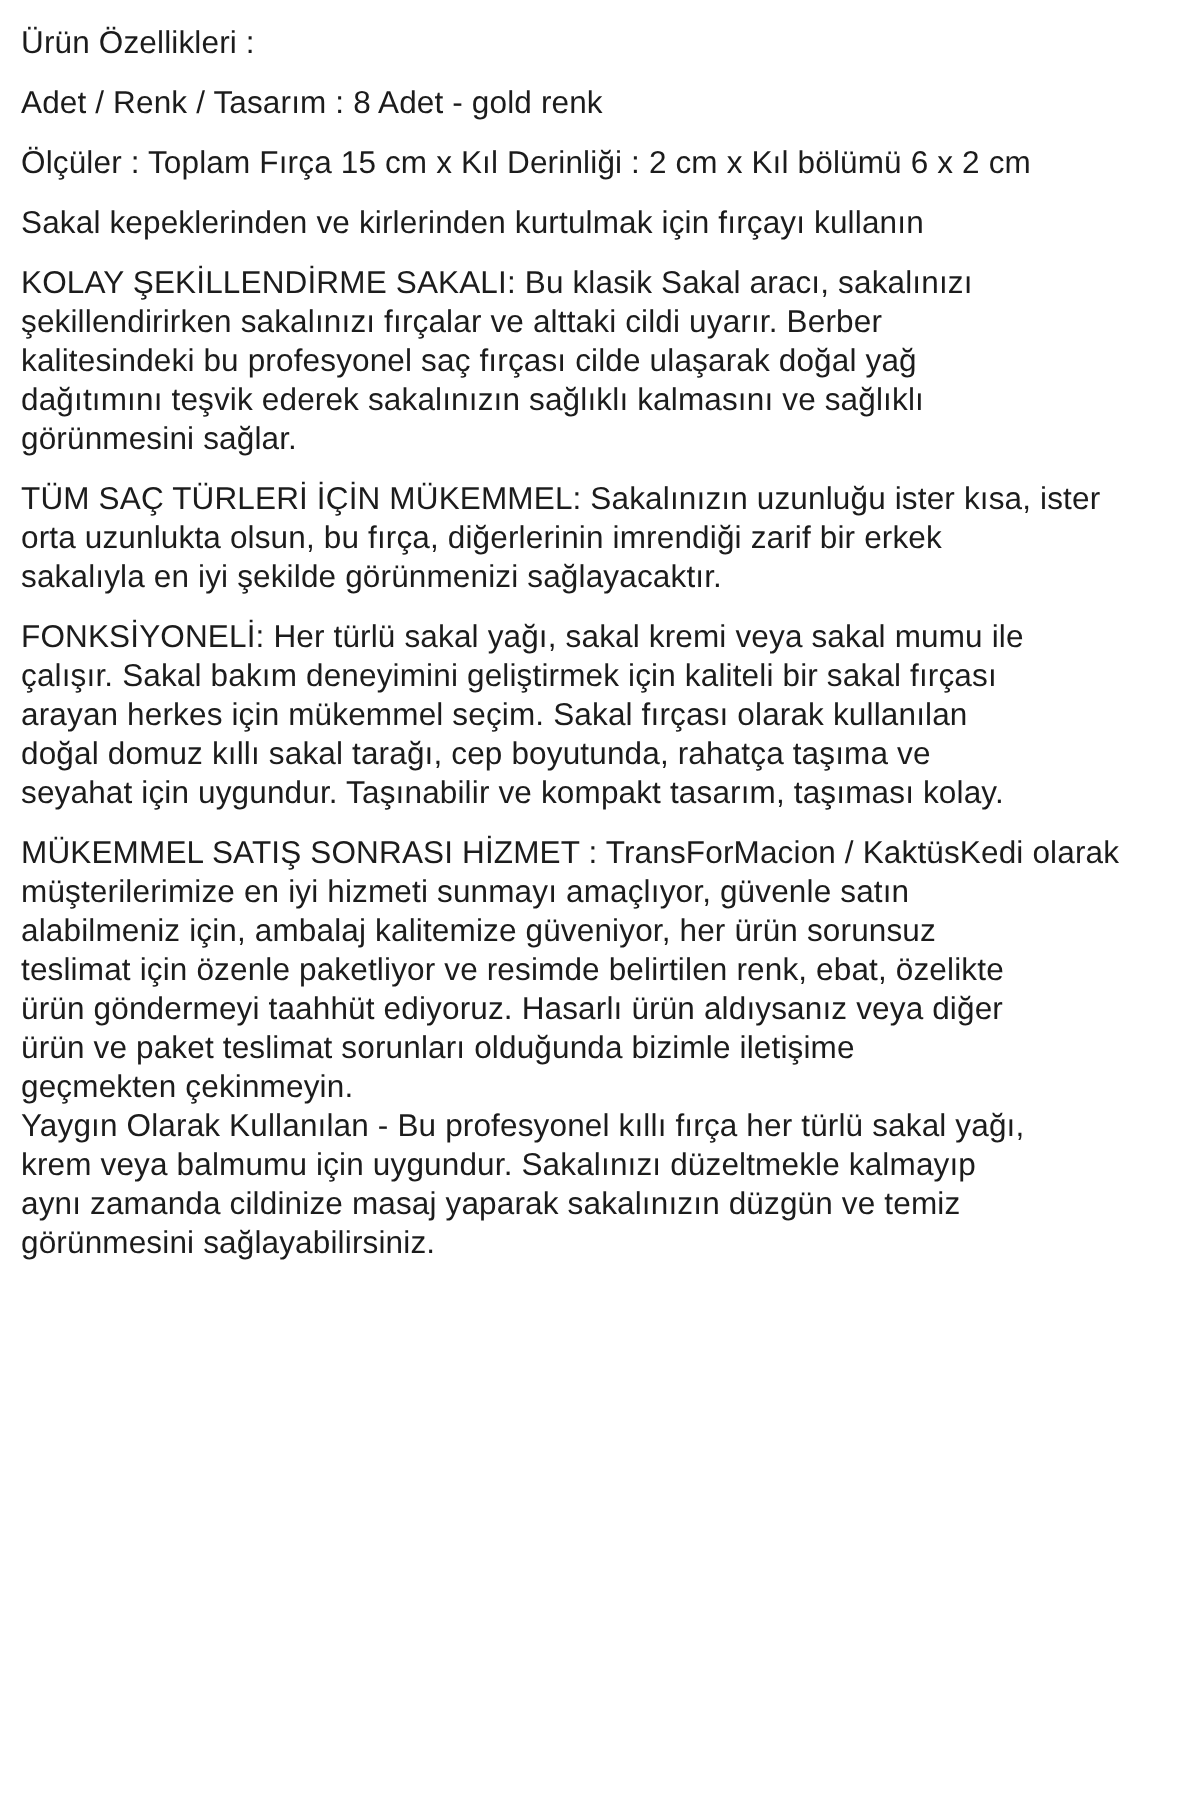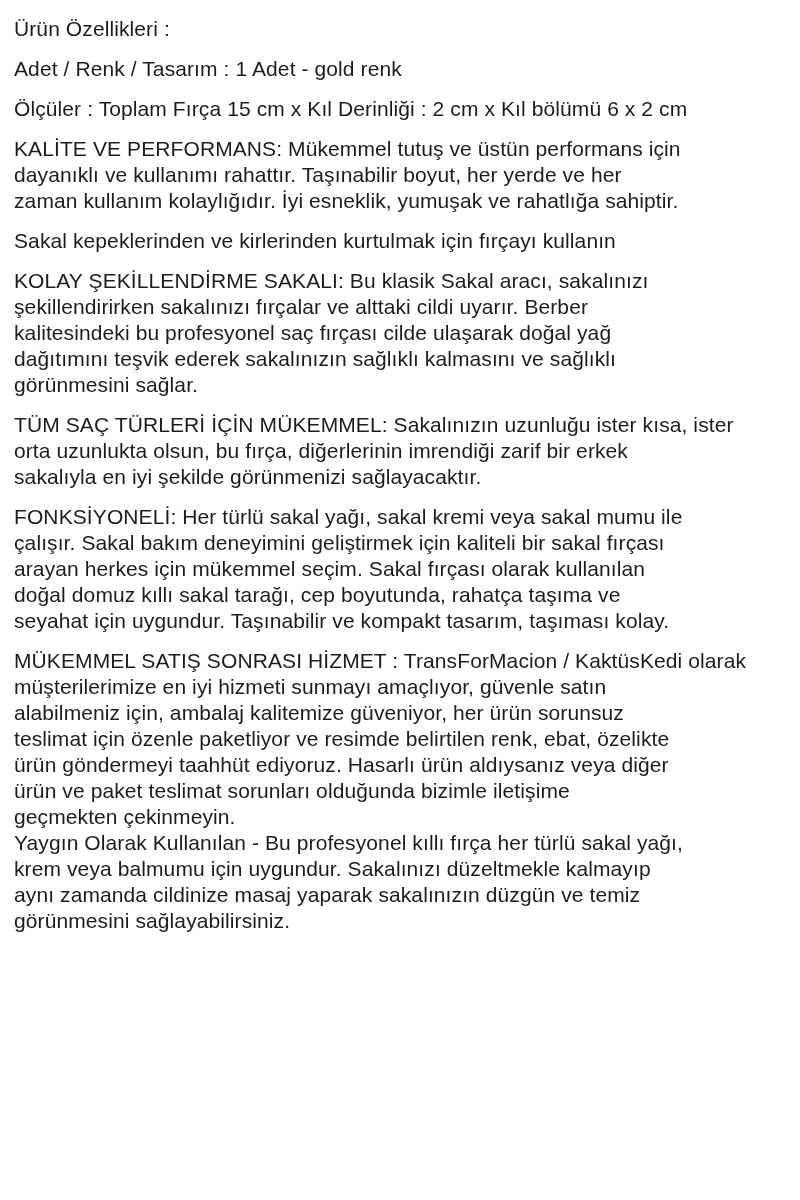--- a/index.html
+++ b/index.html
@@ -30,25 +30,22 @@
   }
   .para.joined {
     margin-bottom: 0;
   }
 </style>
 </head>
 <body>
 
 <main class="page">
   <p class="para">Ürün Özellikleri :</p>
-  <p class="para">Adet / Renk / Tasarım : 1 Adet - gold renk</p>
+  <p class="para">Adet / Renk / Tasarım : 8 Adet - gold renk</p>
   <p class="para">Ölçüler : Toplam Fırça 15 cm x Kıl Derinliği : 2 cm x Kıl bölümü 6 x 2 cm</p>
-  <p class="para">KALİTE VE PERFORMANS: Mükemmel tutuş ve üstün performans için
-dayanıklı ve kullanımı rahattır. Taşınabilir boyut, her yerde ve her
-zaman kullanım kolaylığıdır. İyi esneklik, yumuşak ve rahatlığa sahiptir.</p>
   <p class="para">Sakal kepeklerinden ve kirlerinden kurtulmak için fırçayı kullanın</p>
   <p class="para">KOLAY ŞEKİLLENDİRME SAKALI: Bu klasik Sakal aracı, sakalınızı
 şekillendirirken sakalınızı fırçalar ve alttaki cildi uyarır. Berber
 kalitesindeki bu profesyonel saç fırçası cilde ulaşarak doğal yağ
 dağıtımını teşvik ederek sakalınızın sağlıklı kalmasını ve sağlıklı
 görünmesini sağlar.</p>
   <p class="para">TÜM SAÇ TÜRLERİ İÇİN MÜKEMMEL: Sakalınızın uzunluğu ister kısa, ister
 orta uzunlukta olsun, bu fırça, diğerlerinin imrendiği zarif bir erkek
 sakalıyla en iyi şekilde görünmenizi sağlayacaktır.</p>
   <p class="para">FONKSİYONELİ: Her türlü sakal yağı, sakal kremi veya sakal mumu ile

